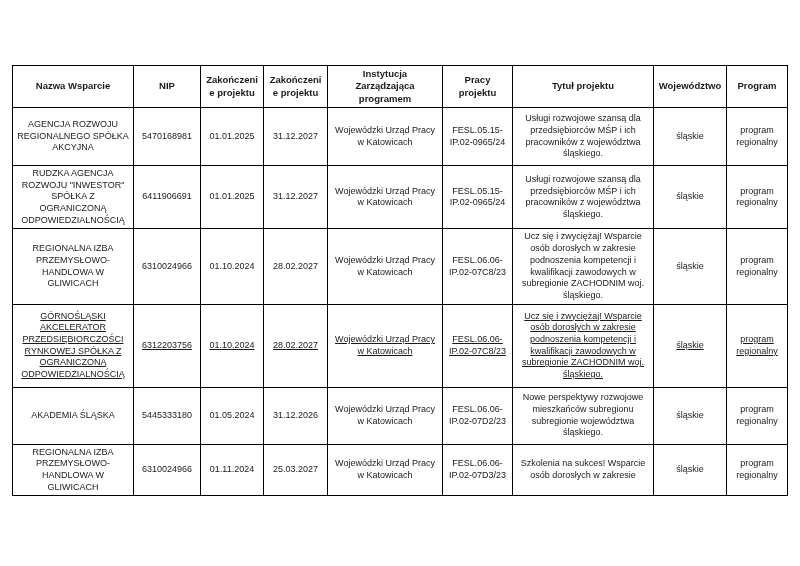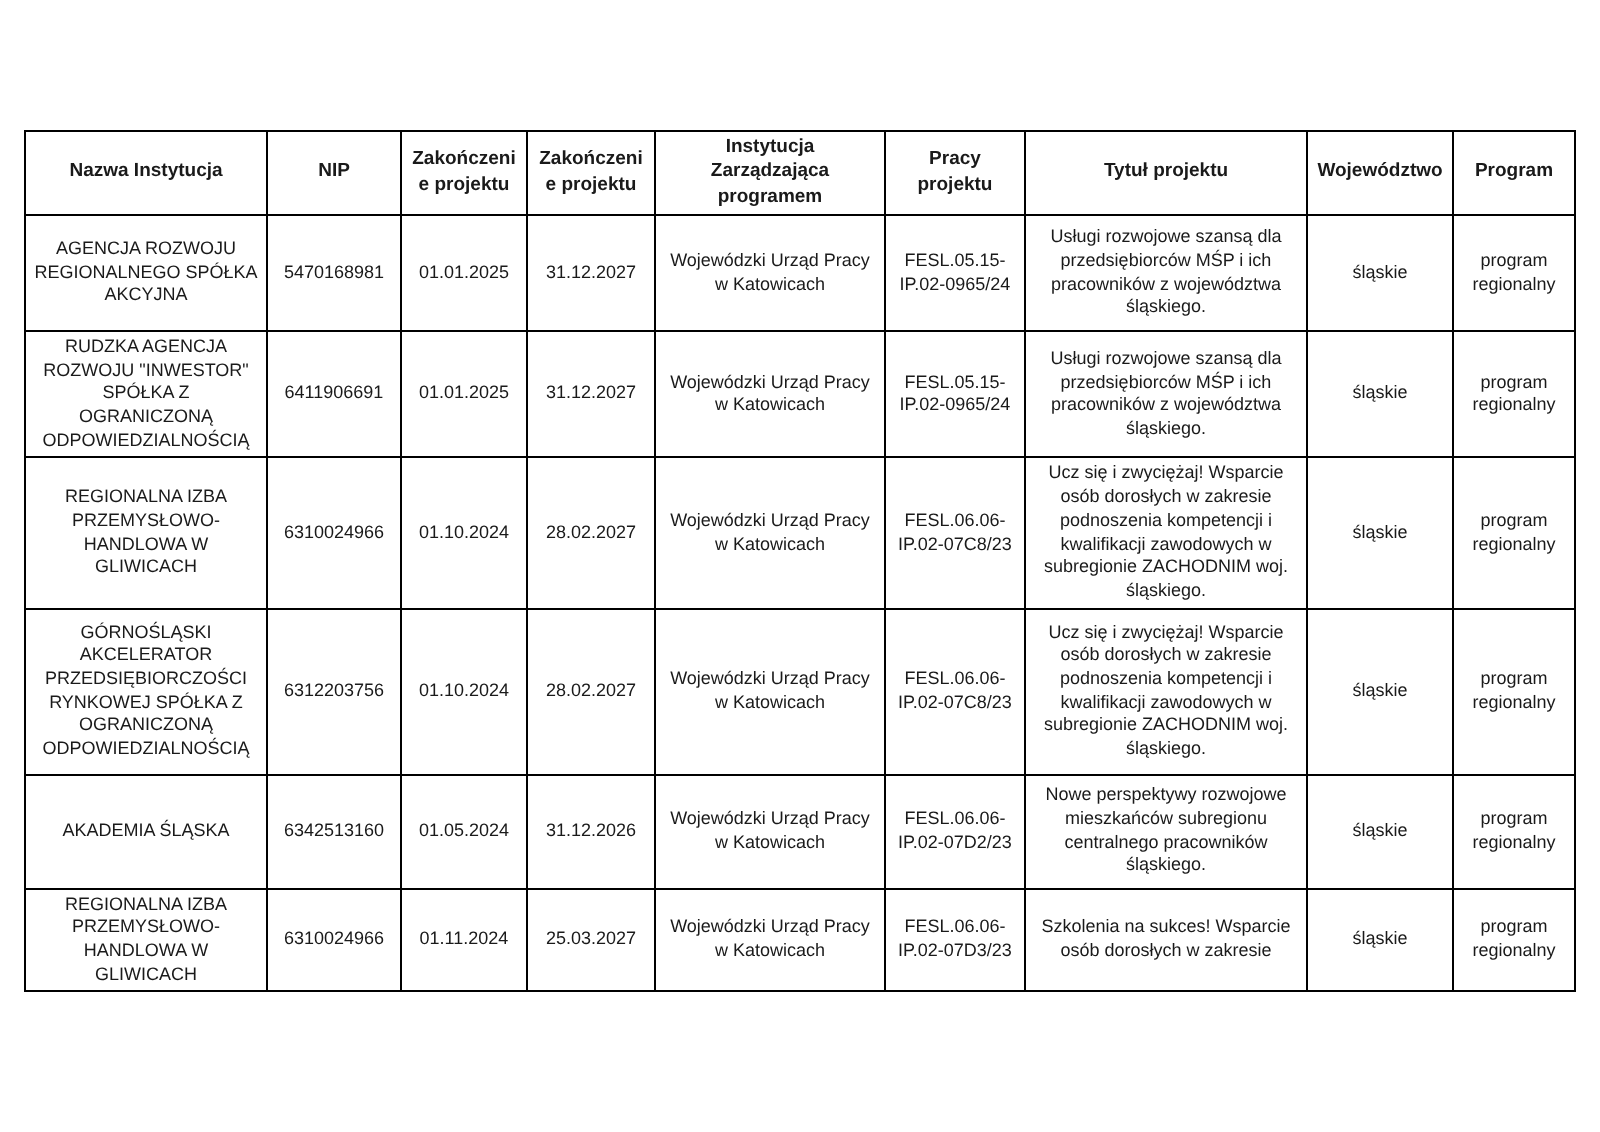--- a/index.html
+++ b/index.html
@@ -38,21 +38,21 @@
     overflow-wrap: break-word;
   }
   table.projects th {
     font-weight: 700;
     font-size: 9.5px;
   }
   tr.header-row    { height: 42px; }
   tr.row-0 { height: 58px; margin-top: 20px; }
   tr.row-1 { height: 57px; }
   tr.row-2 { height: 69px; }
-  tr.row-3 { height: 83px; }
+  tr.row-3 { height: 83px; text-decoration: underline; }
   tr.row-4 { height: 57px; }
   tr.row-5 { height: 40px; }
 </style>
 </head>
 <body>
 
 <div class="page">
   <table class="projects">
     <colgroup>
       <col style="width:121px">
@@ -60,21 +60,21 @@
       <col style="width:63px">
       <col style="width:64px">
       <col style="width:115px">
       <col style="width:70px">
       <col style="width:141px">
       <col style="width:73px">
       <col style="width:61px">
     </colgroup>
     <thead>
       <tr class="header-row">
-        <th>Nazwa Instytucja</th>
+        <th>Nazwa Wsparcie</th>
         <th>NIP</th>
         <th>Zakończenie projektu</th>
         <th>Zakończenie projektu</th>
         <th>Instytucja Zarządzająca programem</th>
         <th>Pracy projektu</th>
         <th>Tytuł projektu</th>
         <th>Województwo</th>
         <th>Program</th>
       </tr>
     </thead>
@@ -118,26 +118,26 @@
         <td>01.10.2024</td>
         <td>28.02.2027</td>
         <td>Wojewódzki Urząd Pracy w Katowicach</td>
         <td>FESL.06.06-IP.02-07C8/23</td>
         <td>Ucz się i zwyciężaj! Wsparcie osób dorosłych w zakresie podnoszenia kompetencji i kwalifikacji zawodowych w subregionie ZACHODNIM woj. śląskiego.</td>
         <td>śląskie</td>
         <td>program regionalny</td>
       </tr>
       <tr class="row-4">
         <td>AKADEMIA ŚLĄSKA</td>
-        <td>6342513160</td>
+        <td>5445333180</td>
         <td>01.05.2024</td>
         <td>31.12.2026</td>
         <td>Wojewódzki Urząd Pracy w Katowicach</td>
         <td>FESL.06.06-IP.02-07D2/23</td>
-        <td>Nowe perspektywy rozwojowe mieszkańców subregionu centralnego pracowników śląskiego.</td>
+        <td>Nowe perspektywy rozwojowe mieszkańców subregionu subregionie województwa śląskiego.</td>
         <td>śląskie</td>
         <td>program regionalny</td>
       </tr>
       <tr class="row-5">
         <td>REGIONALNA IZBA PRZEMYSŁOWO-HANDLOWA W GLIWICACH</td>
         <td>6310024966</td>
         <td>01.11.2024</td>
         <td>25.03.2027</td>
         <td>Wojewódzki Urząd Pracy w Katowicach</td>
         <td>FESL.06.06-IP.02-07D3/23</td>

